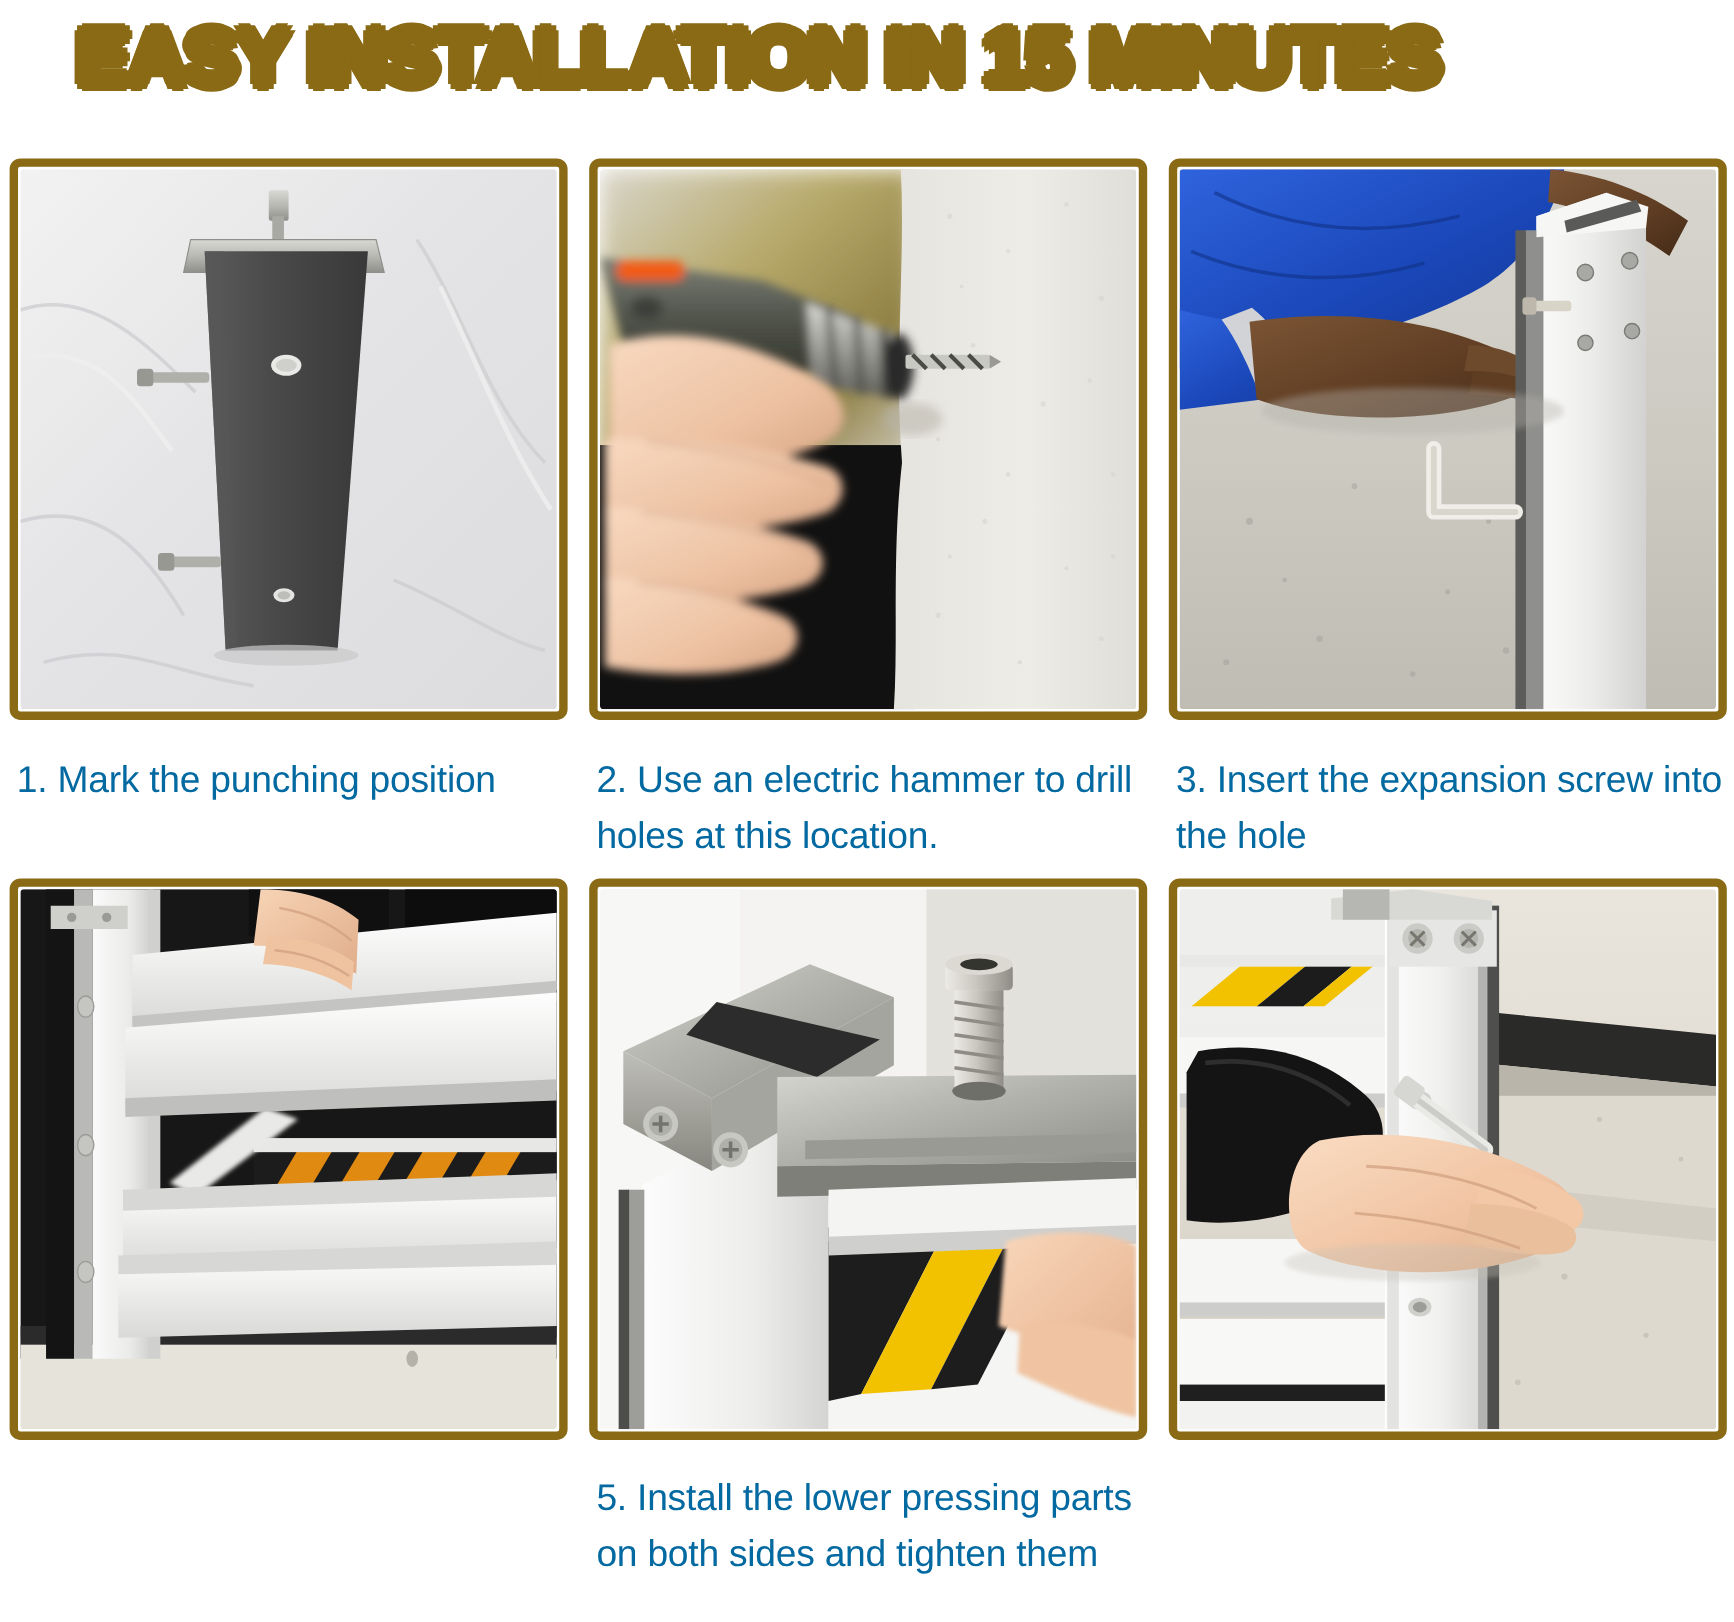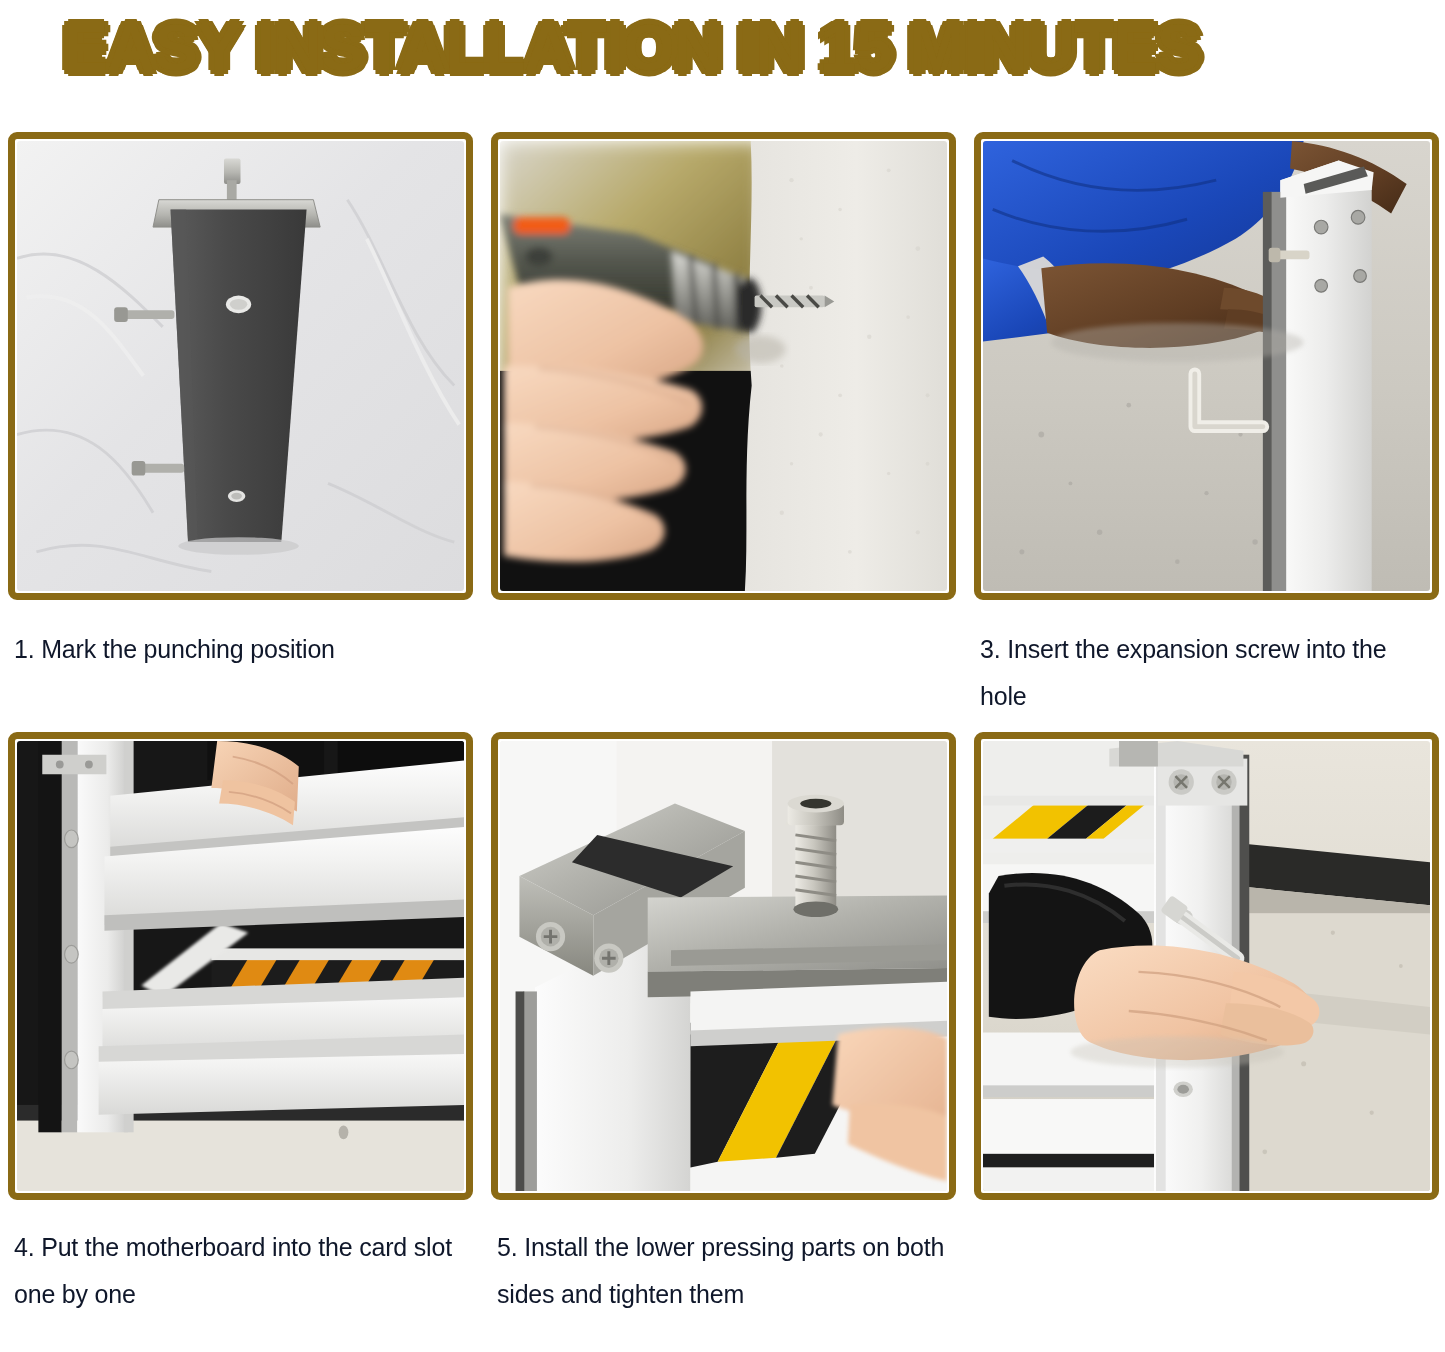--- a/index.html
+++ b/index.html
@@ -81,23 +81,23 @@
   .photo-frame svg {
     display: block;
     width: 100%;
     height: 100%;
     border-radius: 3px;
   }
 
   .caption {
     margin-top: 26px;
     font-family: "Liberation Sans", sans-serif;
-    font-size: 25px;
+    font-size: 31px;
     line-height: 47px;
-    color: #0f172a;
+    color: #0369a1;
     letter-spacing: -0.2px;
     padding-left: 6px;
     max-width: 470px;
   }
   .row-2 .caption {
     margin-top: 24px;
   }
 </style>
 </head>
 <body>
@@ -265,20 +265,21 @@
               <path d="M4,288 C60,288 130,300 180,318 C196,328 194,346 178,354 C128,372 54,370 4,360 Z" fill="url(#skinG)"></path>
               <path d="M4,348 C54,348 116,362 160,382 C174,392 172,410 156,418 C112,434 50,432 4,424 Z" fill="url(#skinG)"></path>
               <g stroke="#cfa083" stroke-width="2.5" fill="none" opacity="0.8">
                 <path d="M40,232 C100,236 160,252 196,268"></path>
                 <path d="M36,292 C94,296 148,310 182,328"></path>
                 <path d="M32,352 C84,354 132,370 162,388"></path>
               </g>
             </g>
           </svg>
         </div>
+        <div class="caption">2. Use an electric hammer to drill holes at this location.</div>
       </div>
 
       <div class="cell">
         <div class="photo-frame">
           <svg viewBox="0 0 460 460" preserveAspectRatio="none">
             <defs>
               <linearGradient id="floorG" x1="0" y1="0" x2="0" y2="1">
                 <stop offset="0%" stop-color="#d8d5ce"></stop>
                 <stop offset="55%" stop-color="#ccc9c1"></stop>
                 <stop offset="100%" stop-color="#bfbcb4"></stop>
@@ -439,21 +440,20 @@
               <path d="M212,40 C240,40 266,48 286,62 L284,86 C262,72 234,64 208,64 Z" fill="#efc3a0"></path>
               <g stroke="#d2a081" stroke-width="2" fill="none" opacity="0.75">
                 <path d="M222,16 C246,20 268,30 284,44"></path>
                 <path d="M218,52 C242,54 264,62 282,74"></path>
               </g>
             </g>
 
             <ellipse cx="336" cy="400" rx="5" ry="7" fill="#b5b2aa"></ellipse>
           </svg>
         </div>
-        <div class="caption">4. Put the motherboard into the card slot one by one</div>
       </div>
 
       <div class="cell">
         <div class="photo-frame">
           <svg viewBox="0 0 460 460" preserveAspectRatio="none">
             <defs>
               <linearGradient id="steelTop" x1="0" y1="0" x2="1" y2="1">
                 <stop offset="0%" stop-color="#d4d4cf"></stop>
                 <stop offset="45%" stop-color="#b3b3ad"></stop>
                 <stop offset="100%" stop-color="#8f8f8a"></stop>

